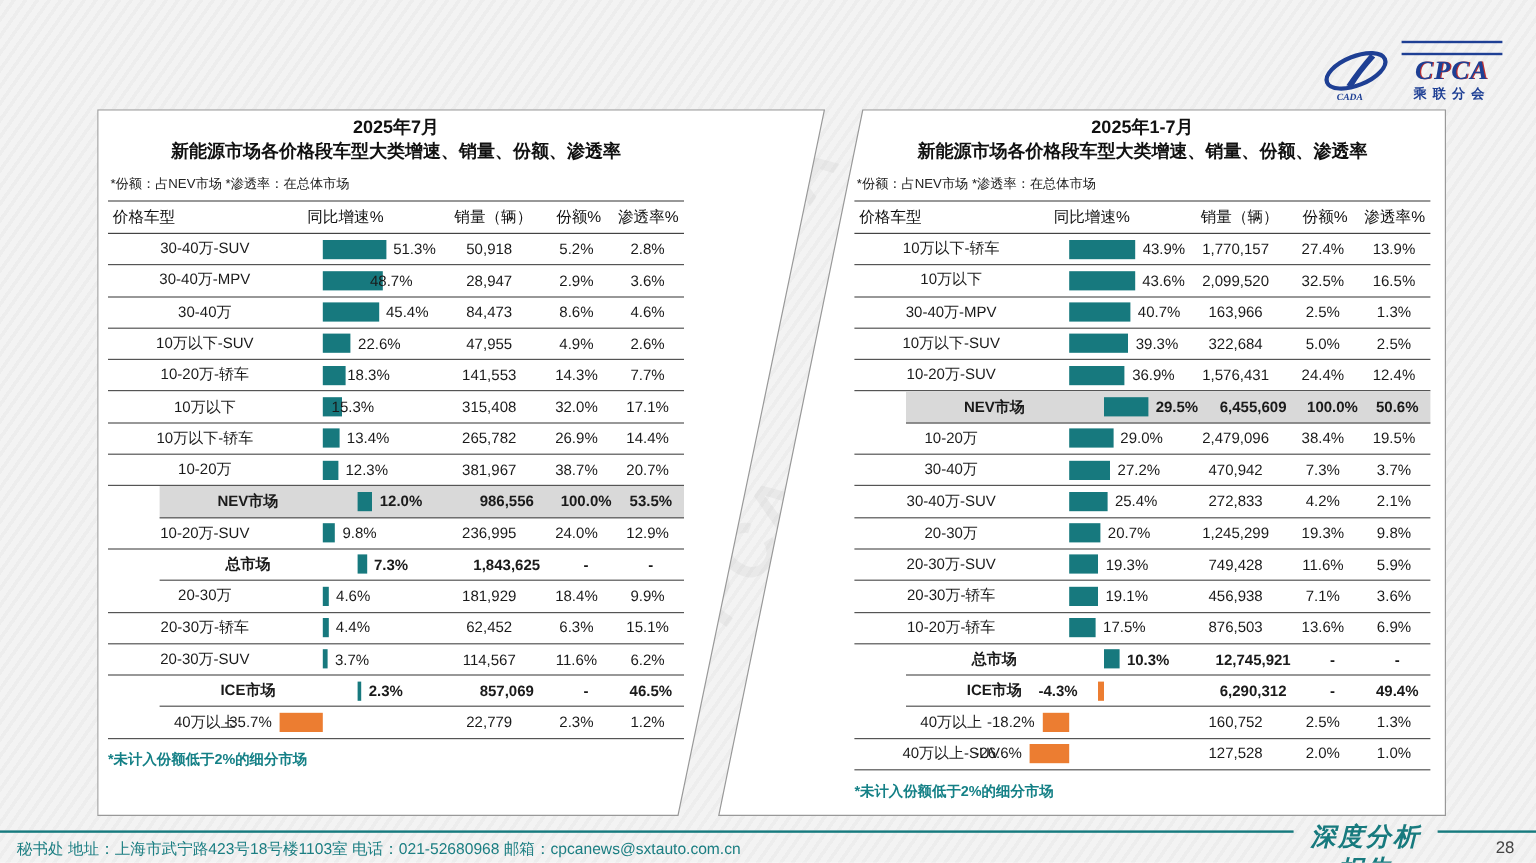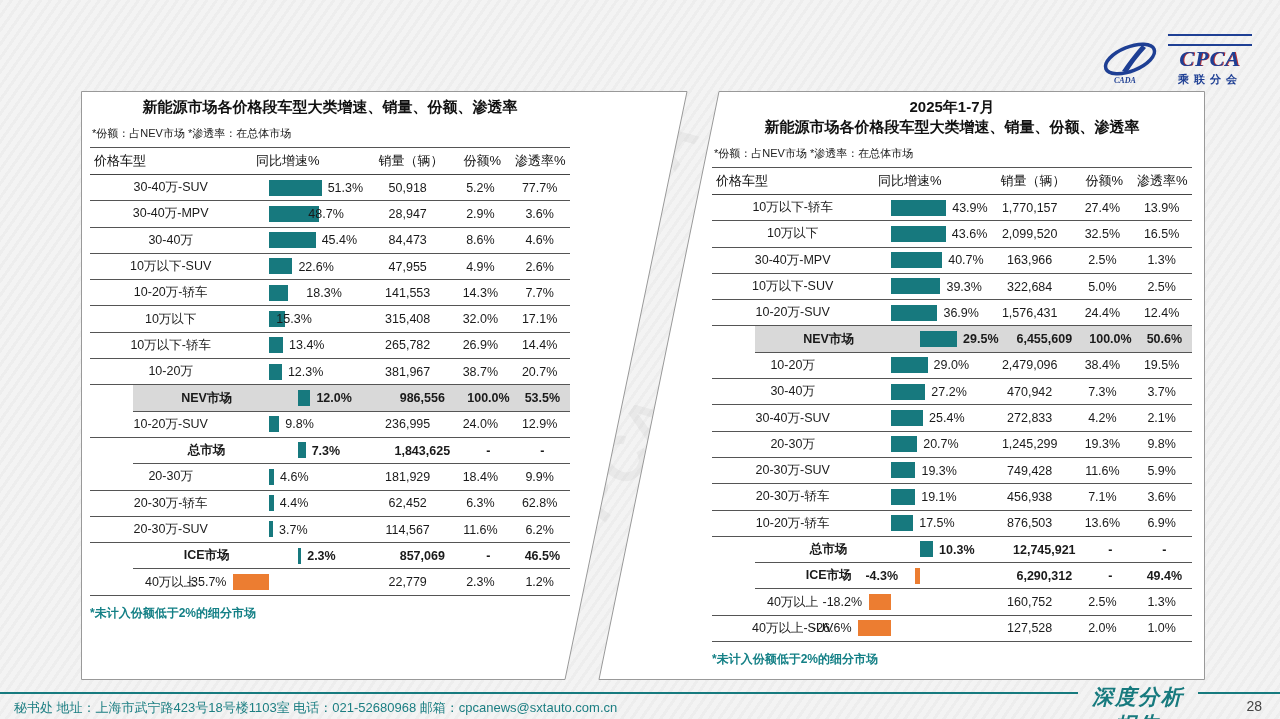--- a/index.html
+++ b/index.html
@@ -73,40 +73,41 @@
 
   <svg class="panel-svg" style="left:81px;top:91px;" width="612" height="590">
     <polygon points="0.5,0.5 606,0.5 484,588.5 0.5,588.5" fill="#ffffff" stroke="#999999" stroke-width="1"></polygon>
   </svg>
   <svg class="panel-svg" style="left:594px;top:91px;" width="612" height="590">
     <polygon points="125,0.5 610.5,0.5 610.5,588.5 5,588.5" fill="#ffffff" stroke="#999999" stroke-width="1"></polygon>
   </svg>
 
   <div class="tbl" id="tbl0" style="left:90px;top:97px;">
     <div class="tbl-title">
+      <div>2025年7月</div>
       <div>新能源市场各价格段车型大类增速、销量、份额、渗透率</div>
     </div>
     <div class="tbl-note">*份额：占NEV市场   *渗透率：在总体市场</div>
     <div class="thead">
       <div class="c-name">价格车型</div>
       <div class="c-growth-h">同比增速%</div>
       <div class="c-vol">销量（辆）</div>
       <div class="c-share">份额%</div>
       <div class="c-pen">渗透率%</div>
     </div>
     <div class="rows">
         <div class="row">
           <div class="c-name">30-40万-SUV</div>
           <div class="c-growth">
             <div class="bar pos" style="width: 52.326px; left: 20px;"></div>
             <div class="bar-label" style="left: 78.326px;">51.3%</div>
           </div>
           <div class="c-vol">50,918</div>
           <div class="c-share">5.2%</div>
-          <div class="c-pen">77.7%</div>
+          <div class="c-pen">2.8%</div>
         </div>
         <div class="row">
           <div class="c-name">30-40万-MPV</div>
           <div class="c-growth">
             <div class="bar pos" style="width: 49.674px; left: 20px;"></div>
             <div class="bar-label" style="left: 59px;">48.7%</div>
           </div>
           <div class="c-vol">28,947</div>
           <div class="c-share">2.9%</div>
           <div class="c-pen">3.6%</div>
@@ -128,21 +129,21 @@
             <div class="bar-label" style="left: 49.052px;">22.6%</div>
           </div>
           <div class="c-vol">47,955</div>
           <div class="c-share">4.9%</div>
           <div class="c-pen">2.6%</div>
         </div>
         <div class="row">
           <div class="c-name">10-20万-轿车</div>
           <div class="c-growth">
             <div class="bar pos" style="width: 18.666px; left: 20px;"></div>
-            <div class="bar-label" style="left: 57px;">18.3%</div>
+            <div class="bar-label" style="left: 40px;">18.3%</div>
           </div>
           <div class="c-vol">141,553</div>
           <div class="c-share">14.3%</div>
           <div class="c-pen">7.7%</div>
         </div>
         <div class="row">
           <div class="c-name">10万以下</div>
           <div class="c-growth">
             <div class="bar pos" style="width: 15.606px; left: 20px;"></div>
             <div class="bar-label" style="left: 27px;">15.3%</div>
@@ -212,21 +213,21 @@
           <div class="c-pen">9.9%</div>
         </div>
         <div class="row">
           <div class="c-name">20-30万-轿车</div>
           <div class="c-growth">
             <div class="bar pos" style="width: 4.488px; left: 20px;"></div>
             <div class="bar-label" style="left: 30.488px;">4.4%</div>
           </div>
           <div class="c-vol">62,452</div>
           <div class="c-share">6.3%</div>
-          <div class="c-pen">62.8%</div>
+          <div class="c-pen">15.1%</div>
         </div>
         <div class="row">
           <div class="c-name">20-30万-SUV</div>
           <div class="c-growth">
             <div class="bar pos" style="width: 3.774px; left: 20px;"></div>
             <div class="bar-label" style="left: 29.774px;">3.7%</div>
           </div>
           <div class="c-vol">114,567</div>
           <div class="c-share">11.6%</div>
           <div class="c-pen">6.2%</div>

